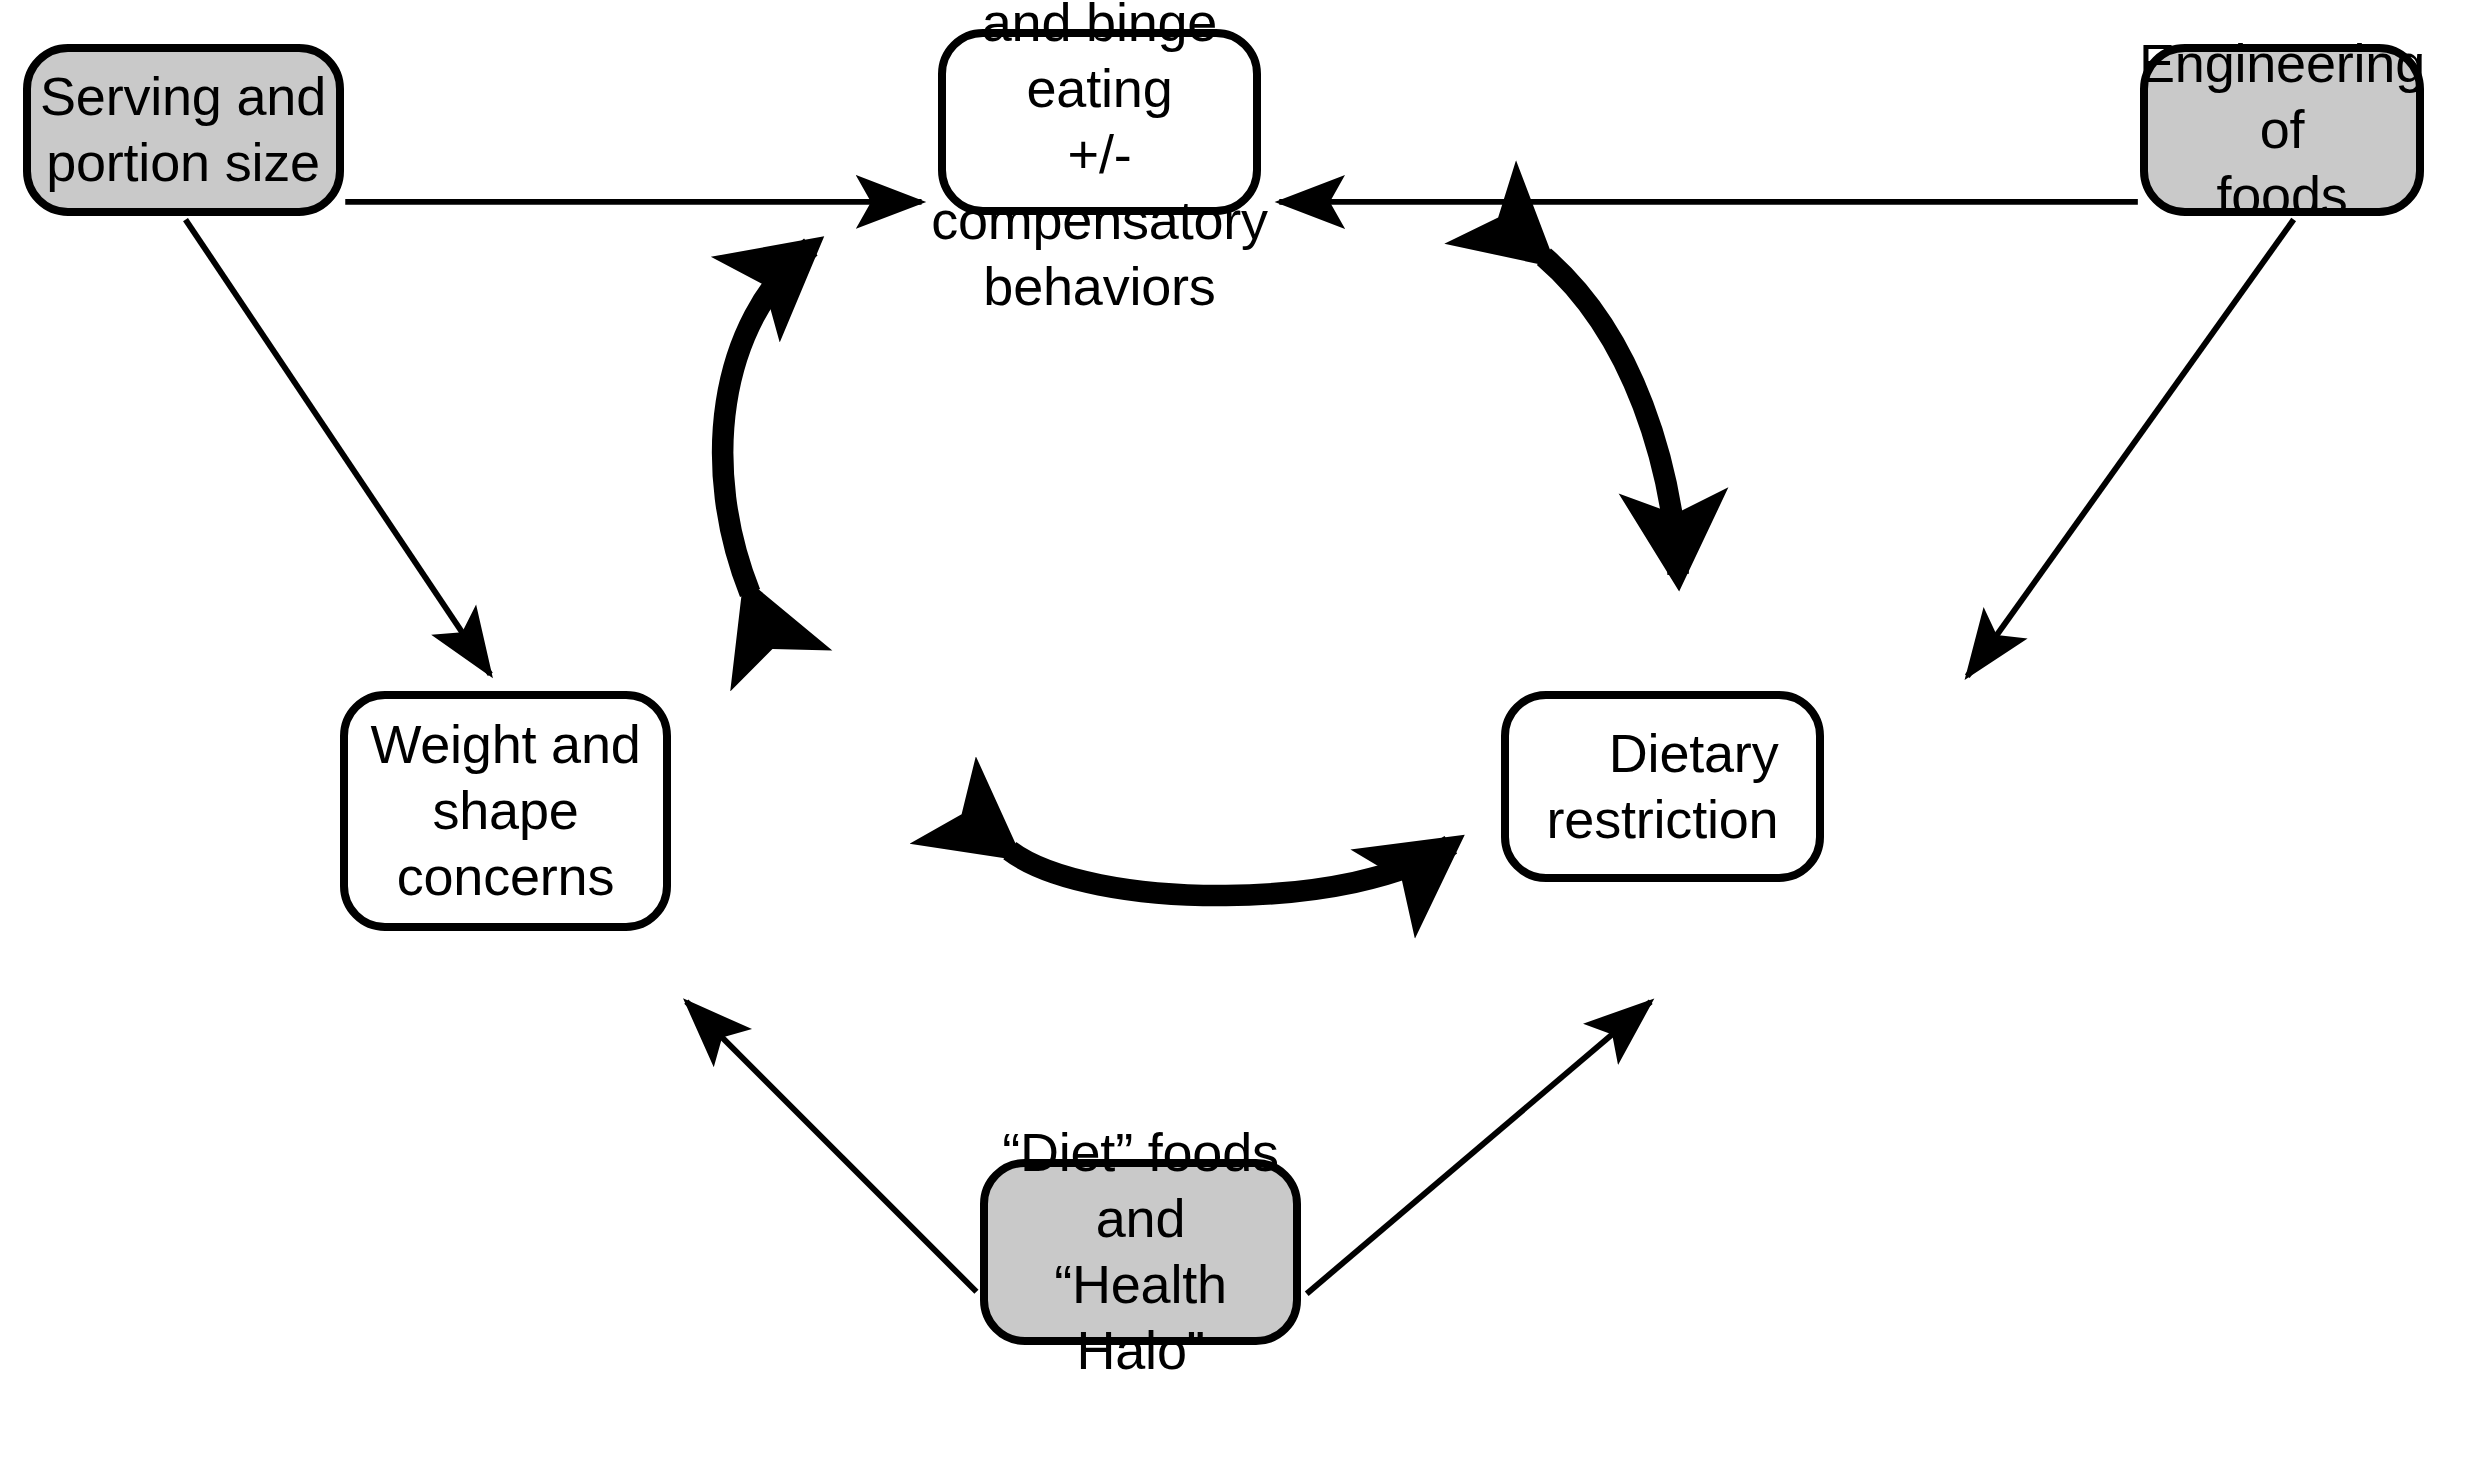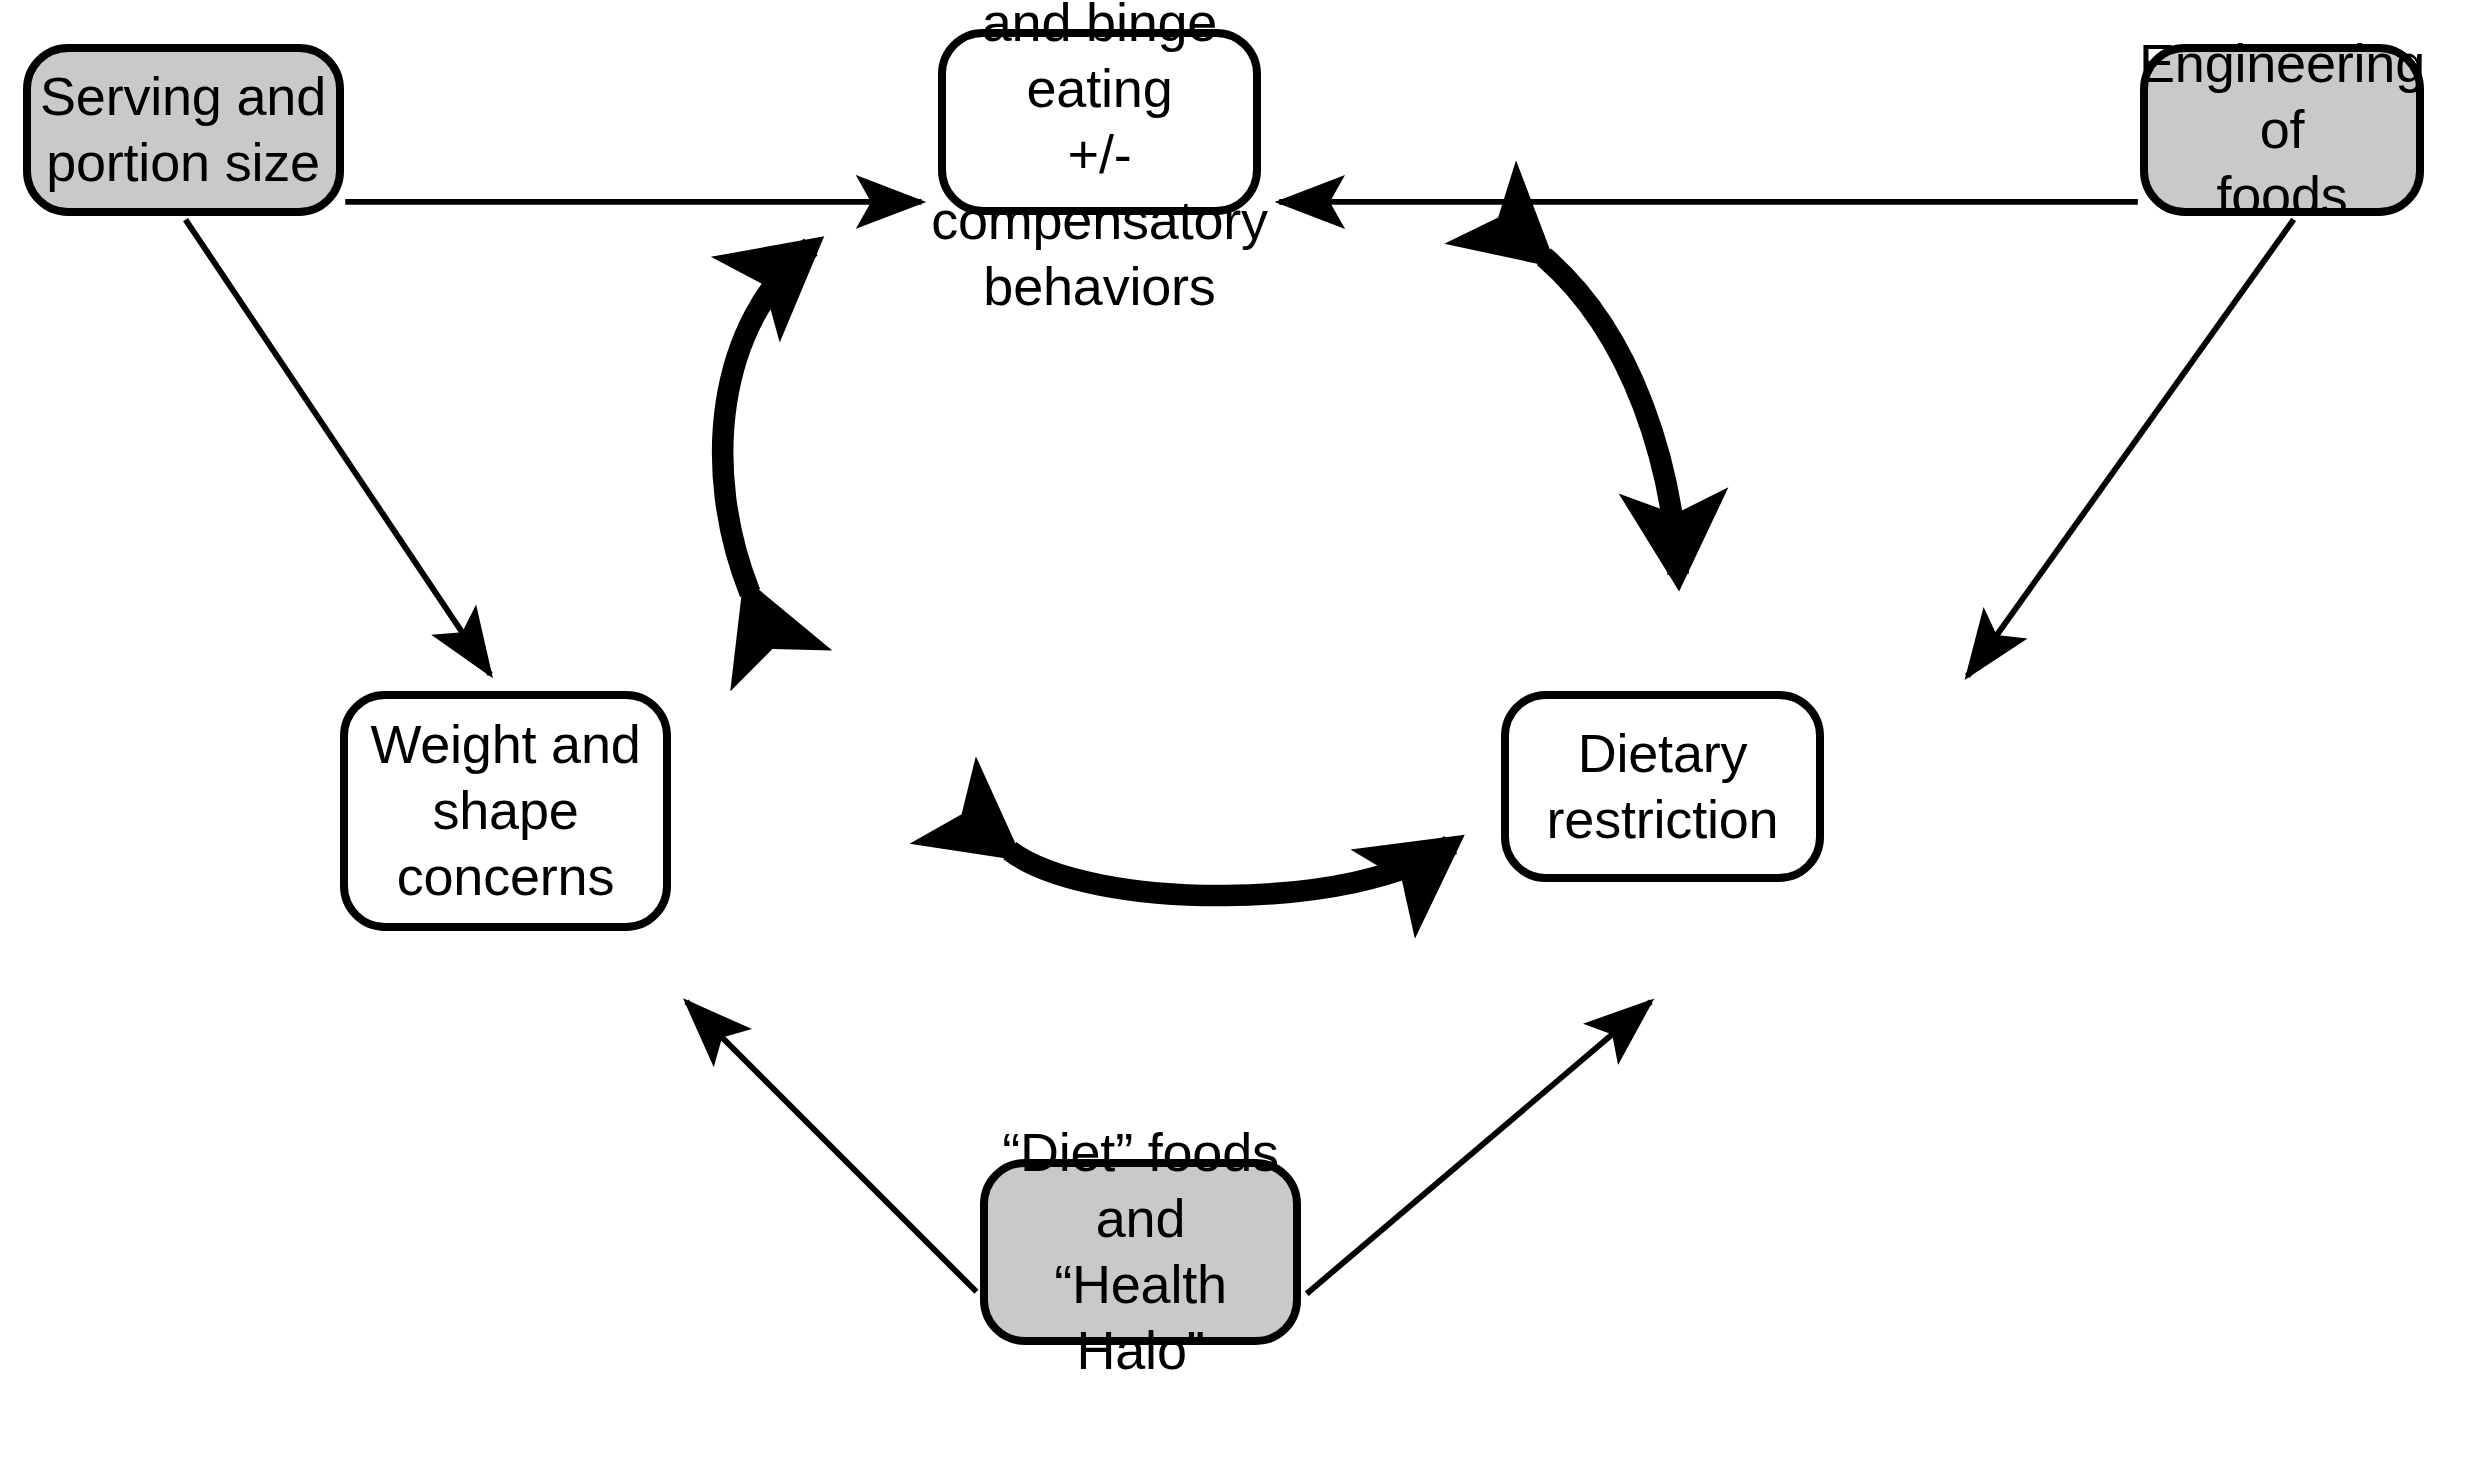--- a/index.html
+++ b/index.html
@@ -39,21 +39,21 @@
     letter-spacing: -0.2px;
   }
   .fill-grey { background: #c9c9c9; }
   .fill-white { background: #ffffff; }
 
   
   #node-serving   { left: 22.5px;   top: 44px;   width: 321px; height: 172px; }
   #node-cravings  { left: 938px;  top: 29px;   width: 323px; height: 186px; }
   #node-engineering { left: 2140px; top: 44px; width: 284px; height: 172px; }
   #node-weight    { left: 340px;  top: 691px;  width: 331px; height: 240px; }
-  #node-dietary   { left: 1501px; top: 691px;  width: 323px; height: 191px; }
+  #node-dietary   { left: 1501px; top: 691px;  width: 323px; height: 191px; text-align: right; }
   #node-diet      { left: 980px; top: 1159px; width: 321px; height: 186px; }
 </style>
 </head>
 <body>
 
 <div id="diagram-root">
 
   <svg id="diagram-svg" viewBox="0 0 2538 1507">
     <defs>
       <marker id="thin-head" markerWidth="14" markerHeight="14" refX="11.2" refY="5" orient="auto" markerUnits="strokeWidth">

